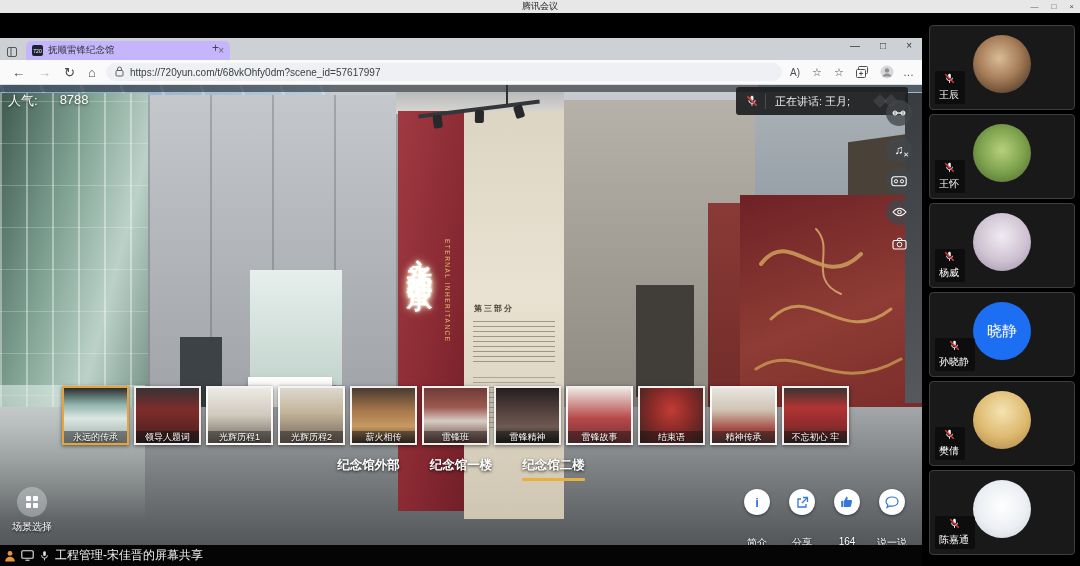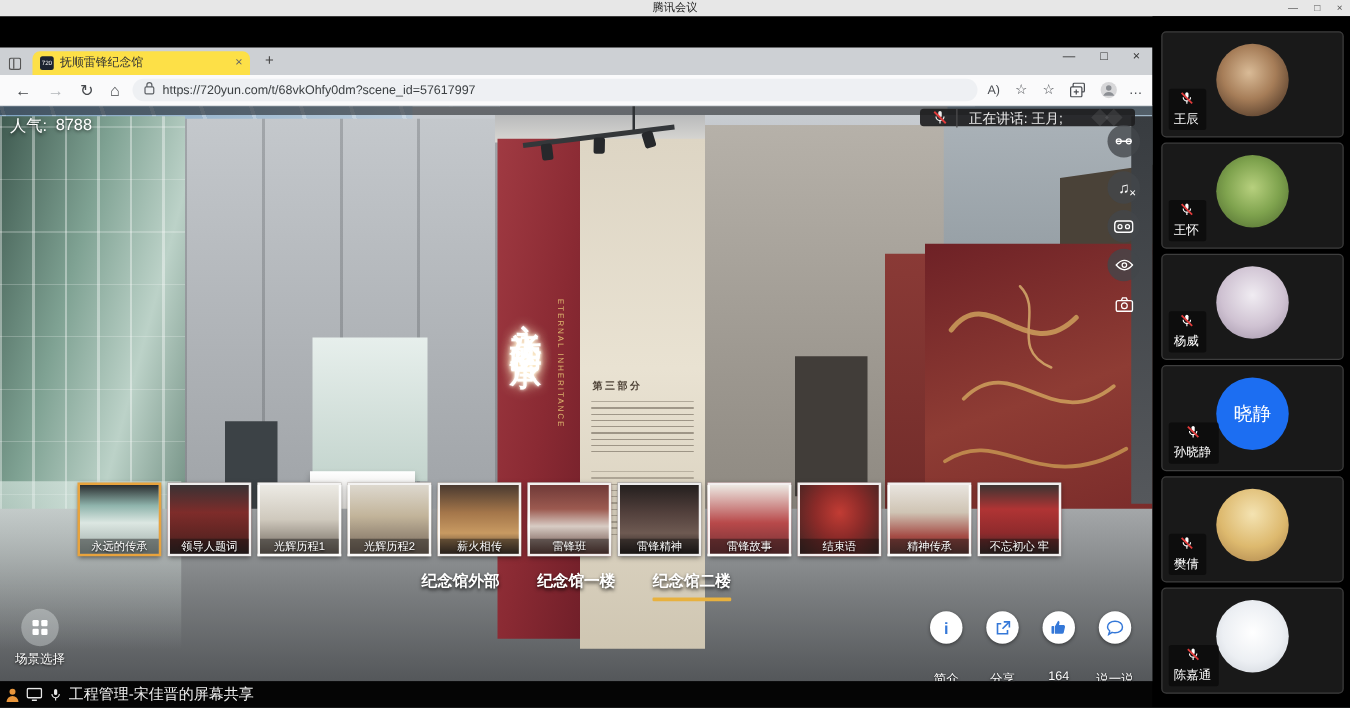--- a/index.html
+++ b/index.html
@@ -9,21 +9,21 @@
 
   
   .titlebar{position:absolute;left:0;top:0;width:1080px;height:13px;background:#e7e7e7;
             display:flex;align-items:center;justify-content:center;font-size:9px;color:#222;}
   .titlebar .wc{position:absolute;right:6px;top:0;display:flex;gap:13px;font-size:8px;color:#555;line-height:13px;}
 
   
   .browser{position:absolute;left:0;top:38px;width:922px;height:507px;}
   .tabstrip{position:absolute;left:0;top:0;width:100%;height:22px;background:#cdd0d4;}
   .tabactions{position:absolute;left:7px;top:5px;}
-  .tab{position:absolute;left:26px;top:3px;width:174px;height:19px;background:#fde047;
+  .tab{position:absolute;left:26px;top:3px;width:204px;height:19px;background:#c4b5fd;
        border-radius:6px 6px 0 0;display:flex;align-items:center;padding:0 6px;gap:5px;}
   .favicon{width:11px;height:11px;background:#1b2330;color:#fff;font-size:5px;display:flex;
            align-items:center;justify-content:center;border-radius:2px;flex:0 0 auto;}
   .tabtitle{font-size:9.5px;color:#333;white-space:nowrap;overflow:hidden;flex:1;}
   .tabclose{font-size:10px;color:#666;cursor:default;}
   .newtab{position:absolute;left:212px;top:3px;font-size:12px;color:#444;}
   .bwc{position:absolute;right:10px;top:2px;display:flex;gap:20px;font-size:10px;color:#333;}
 
   .toolbar{position:absolute;left:0;top:22px;width:100%;height:25px;background:#fafafb;
            border-bottom:1px solid #dcdfe2;}
@@ -90,22 +90,22 @@
   .pl2{top:266px;height:55px;opacity:.75;}
 
   .lightbar{left:418px;top:22px;width:122px;height:4px;background:#34373a;transform:rotate(-7deg);}
   .lightbar i{position:absolute;top:3px;width:9px;height:13px;background:#26282b;border-radius:2px;display:block;}
   .stem{left:506px;top:0;width:2px;height:22px;background:#2e3134;}
 
   .goldsvg{position:absolute;left:6px;top:14px;opacity:.75;}
 
   
   .pop{position:absolute;left:8px;top:7px;font-size:13px;color:#fff;
-       text-shadow:0 1px 3px rgba(0,0,0,.7);display:flex;gap:7px;}
-  .banner{position:absolute;left:736px;top:2px;width:172px;height:14px;background:rgba(30,30,32,.92);
+       text-shadow:0 1px 3px rgba(0,0,0,.7);display:flex;gap:22px;}
+  .banner{position:absolute;left:736px;top:2px;width:172px;height:28px;background:rgba(30,30,32,.92);
           border-radius:3px;display:flex;align-items:center;color:#ececec;font-size:11px;}
   .banner .micwrap{padding:0 7px 0 10px;display:flex;align-items:center;}
   .banner .btxt{border-left:1px solid #4c4c4e;padding-left:9px;white-space:nowrap;}
   .wm{margin-left:auto;margin-right:12px;display:flex;gap:1px;}
   .wm i{width:10px;height:10px;transform:rotate(45deg);background:rgba(255,255,255,.09);display:block;}
 
   .stool{position:absolute;left:886px;width:26px;height:26px;border-radius:50%;
          background:rgba(66,70,74,.78);display:flex;align-items:center;justify-content:center;color:#fff;}
   .stool .mx{position:absolute;right:3px;bottom:4px;font-size:7px;color:#fff;}
 

